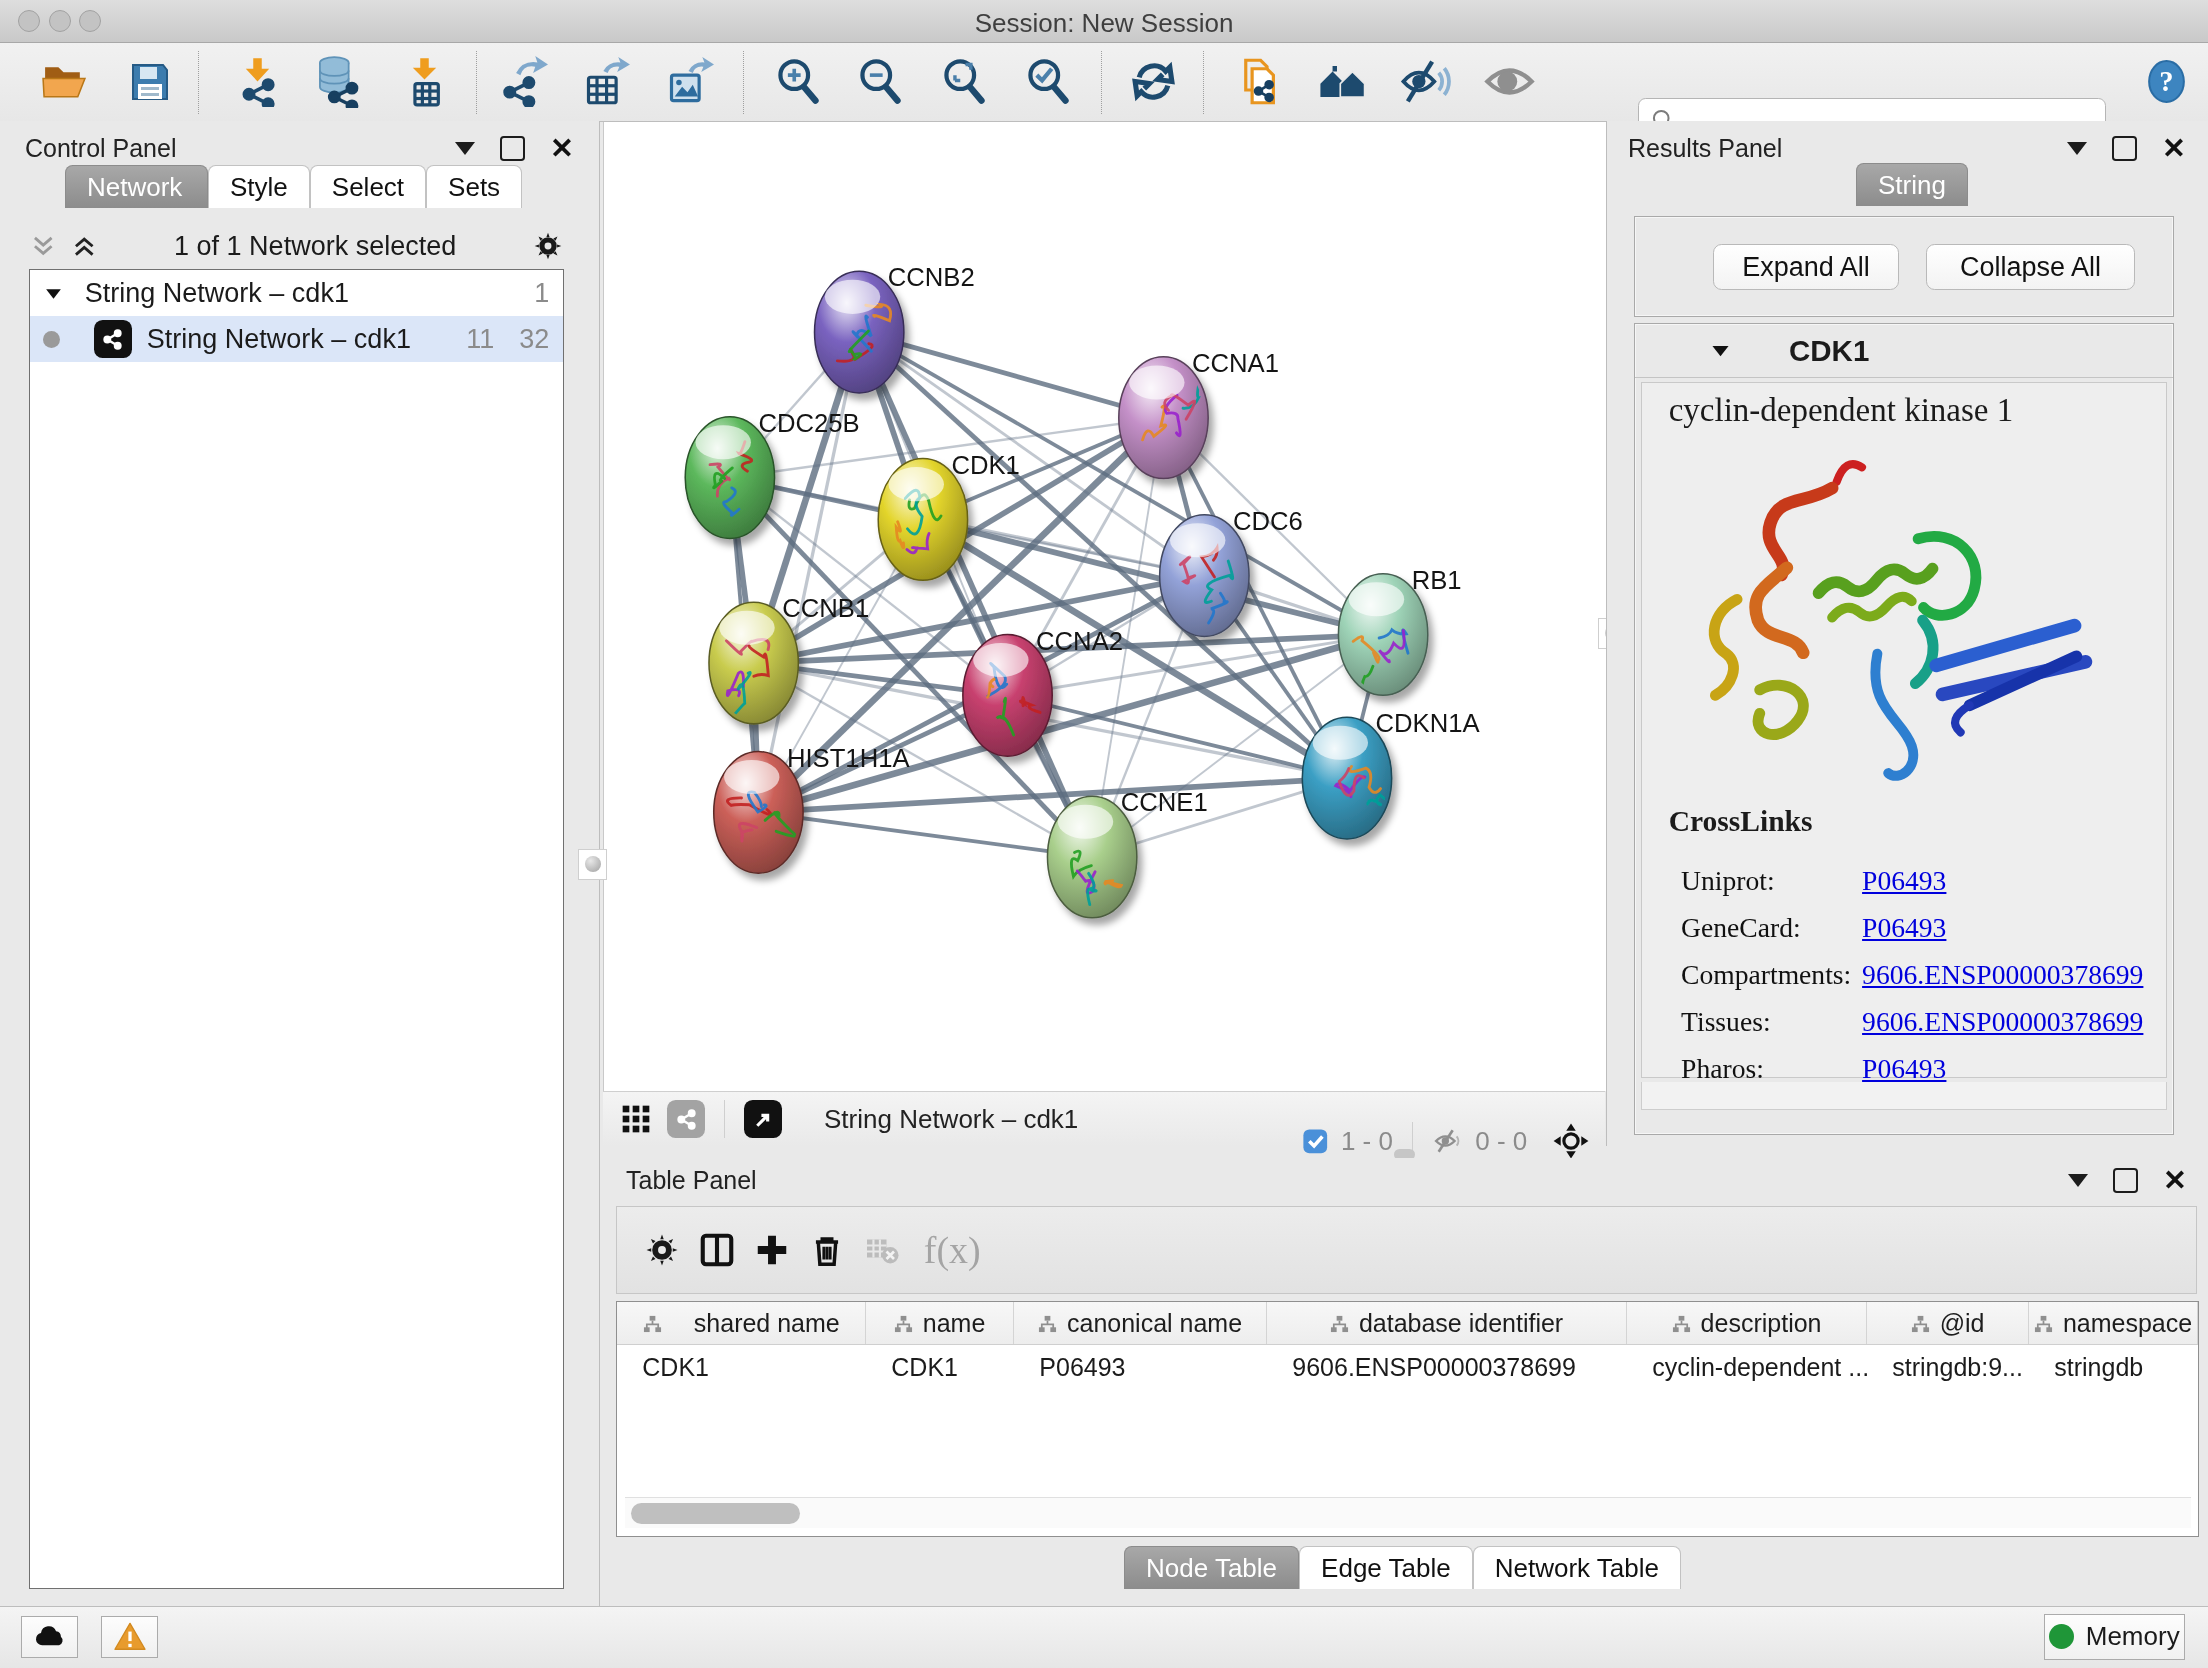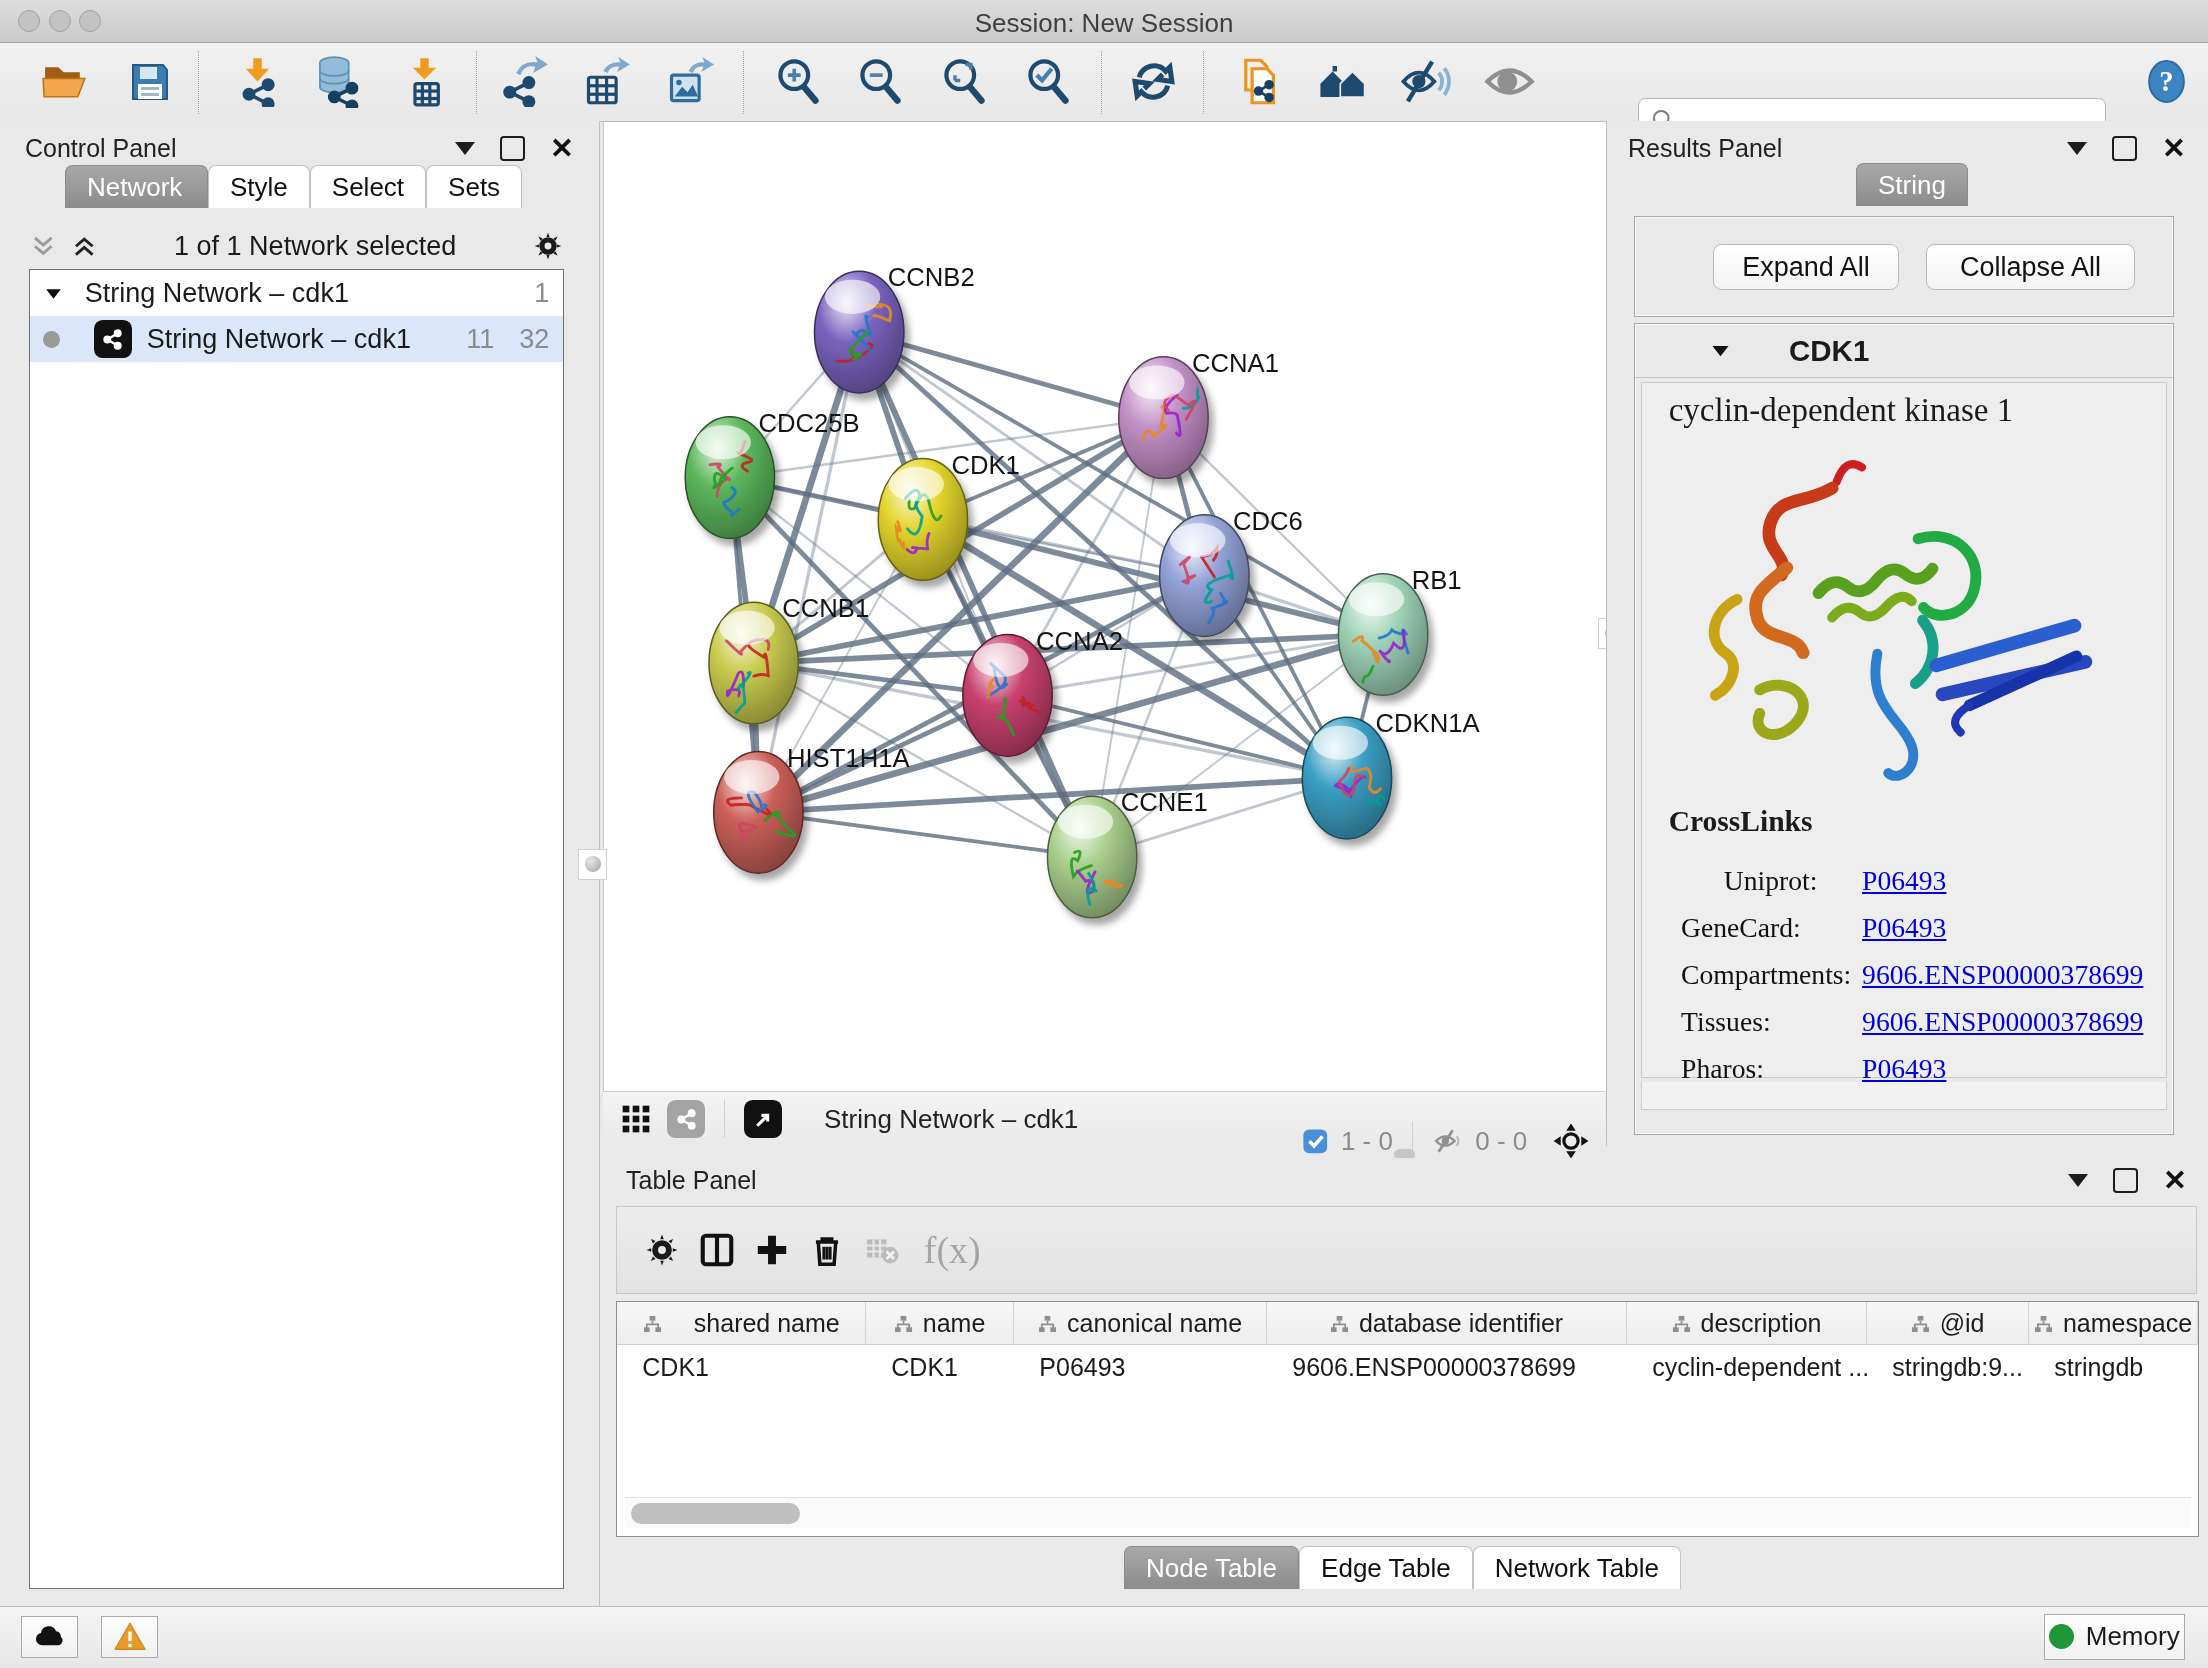--- a/index.html
+++ b/index.html
@@ -700,21 +700,21 @@
             <path d="M470,248 L352,302" stroke="#1733aa" stroke-width="13"></path>
             <path d="M352,302 q-26,16 -10,30" stroke="#2038b5" stroke-width="9"></path>
           </g>
         </svg>
 
         <div class="crosslinks" style="position:absolute;left:27px;top:422px;">
           <div style="font-size:29.5px;font-weight:bold;margin-bottom:13.3px;">CrossLinks</div>
           <table style="border-spacing:0 13.3px;margin-left:11.4px;">
             <tbody>
                 <tr>
-                  <td class="xl-label" style="width:179px;text-align:center;">Uniprot:</td>
+                  <td class="xl-label" style="width:179px;">Uniprot:</td>
                   <td><a class="xl-link" href="#">P06493</a></td>
                 </tr>
             <tr>
                   <td class="xl-label">GeneCard:</td>
                   <td><a class="xl-link" href="#">P06493</a></td>
                 </tr>
             <tr>
                   <td class="xl-label">Compartments:</td>
                   <td><a class="xl-link" href="#">9606.ENSP00000378699</a></td>
                 </tr>

